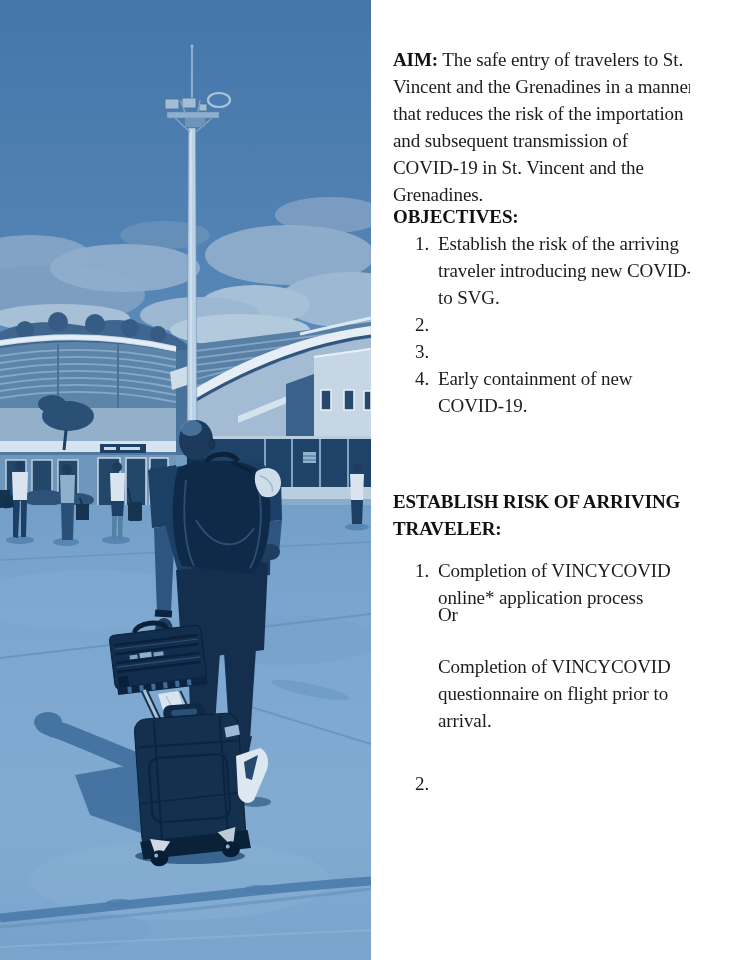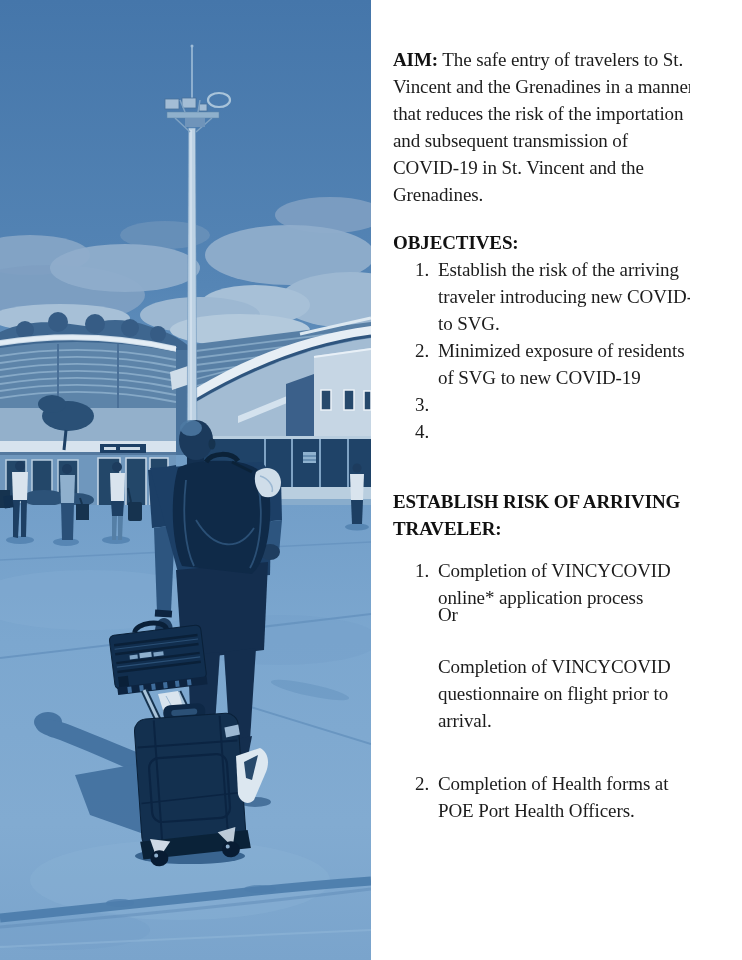--- a/index.html
+++ b/index.html
@@ -289,39 +289,39 @@
     <div class="block" style="left:393px;top:46px;width:345px;">
       <b>AIM:</b>
       <span class="pre">The safe entry of travelers to St.
 Vincent and the Grenadines in a manner
 that reduces the risk of the importation
 and subsequent transmission of
 COVID-19 in St. Vincent and the
 Grenadines.</span>
     </div>
 
-    <div class="block" style="left:393px;top:229px;width:345px;">
+    <div class="block" style="left:393px;top:203px;width:345px;">
       <div class="bold">OBJECTIVES:</div>
       <div style="padding-left:22px;">
         <div class="li">
           <span class="num">1.</span>
           <span class="txt">Establish the risk of the arriving
 traveler introducing new COVID-20
 to SVG.</span>
         </div>
         <div class="li">
           <span class="num">2.</span>
-          <span class="txt">Minimized exposure of residents
-of SVG to new COVID-19</span>
         </div>
         <div class="li">
           <span class="num">3.</span>
         </div>
         <div class="li">
           <span class="num">4.</span>
+          <span class="txt">Early containment of new
+COVID-19.</span>
         </div>
       </div>
     </div>
 
     <div class="block bold pre" style="left:393px;top:488px;width:345px;">ESTABLISH RISK OF ARRIVING
 TRAVELER:</div>
 
     <div class="block" style="left:415px;top:557px;width:320px;">
       <div class="li">
         <span class="num">1.</span>
@@ -332,19 +332,17 @@
 
     <div class="block" style="left:438px;top:601px;">Or</div>
 
     <div class="block pre" style="left:438px;top:653px;width:300px;">Completion of VINCYCOVID
 questionnaire on flight prior to
 arrival.</div>
 
     <div class="block" style="left:415px;top:770px;width:320px;">
       <div class="li">
         <span class="num">2.</span>
-        <span class="txt">Completion of Health forms at
-POE Port Health Officers.</span>
       </div>
     </div>
 
   </div>
 </div>
 
 </body></html>

